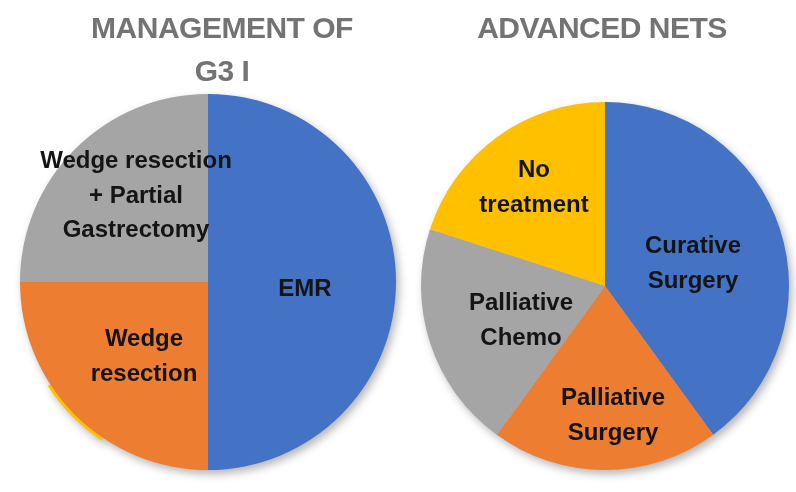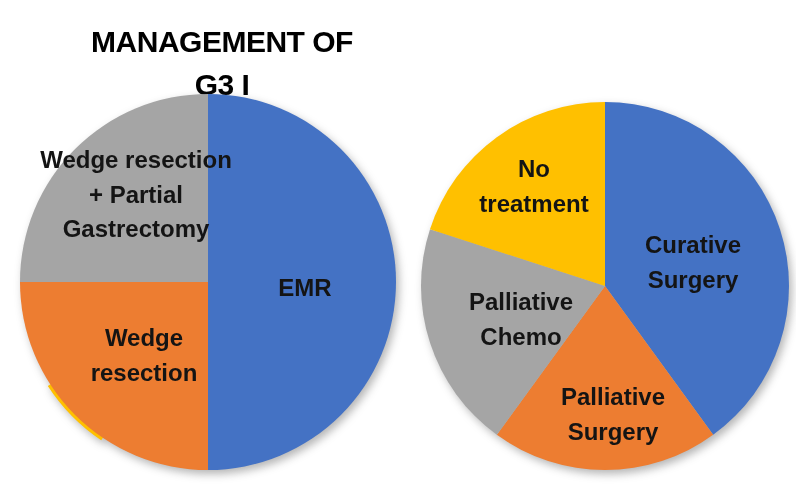--- a/index.html
+++ b/index.html
@@ -5,26 +5,26 @@
   html, body { margin: 0; padding: 0; }
   body {
     width: 796px; height: 492px;
     background: #ffffff;
     font-family: "Liberation Sans", sans-serif;
     position: relative;
     overflow: hidden;
   }
   .chart-title {
     position: absolute;
-    top: 20px;
+    top: 6px;
     text-align: center;
     font-weight: bold;
     font-size: 30px;
     line-height: 43px;
-    color: #000000;
+    color: #737373;
     letter-spacing: -0.5px;
   }
   #left-title  { left: 27px;  width: 390px; }
   #right-title { left: 407px; width: 390px; }
   #pie-canvas {
     position: absolute;
     left: 0; top: 0;
     width: 796px; height: 492px;
   }
   #pie-canvas text {
@@ -36,20 +36,21 @@
 </style>
 </head>
 <body>
 
 <div class="chart-title" id="left-title">
   <div>MANAGEMENT OF</div>
   <div>G3 I</div>
 </div>
 
 <div class="chart-title" id="right-title">
+  <div>ADVANCED NETS</div>
 </div>
 
 <svg id="pie-canvas" viewBox="0 0 796 492" xmlns="http://www.w3.org/2000/svg">
     <g class="pie-group">
       <path d="M 102.87173414749962 437.85906364034787 A 188 188 0 0 1 50.329933226260266 384.39213858282505" fill="none" stroke="#FFC000" stroke-width="6"></path>
       <path d="M 208 282 L 208 94 A 188 188 0 0 1 208.00000000000003 470 Z" fill="#4472C4"></path>
       <path d="M 208 282 L 208.00000000000003 470 A 188 188 0 0 1 20 282.00000000000006 Z" fill="#ED7D31"></path>
       <path d="M 208 282 L 20 282.00000000000006 A 188 188 0 0 1 207.99999999999994 94 Z" fill="#A5A5A5"></path>
     </g>
     <text font-size="24" text-anchor="middle" dominant-baseline="central"><tspan x="305" y="287">EMR</tspan></text>

